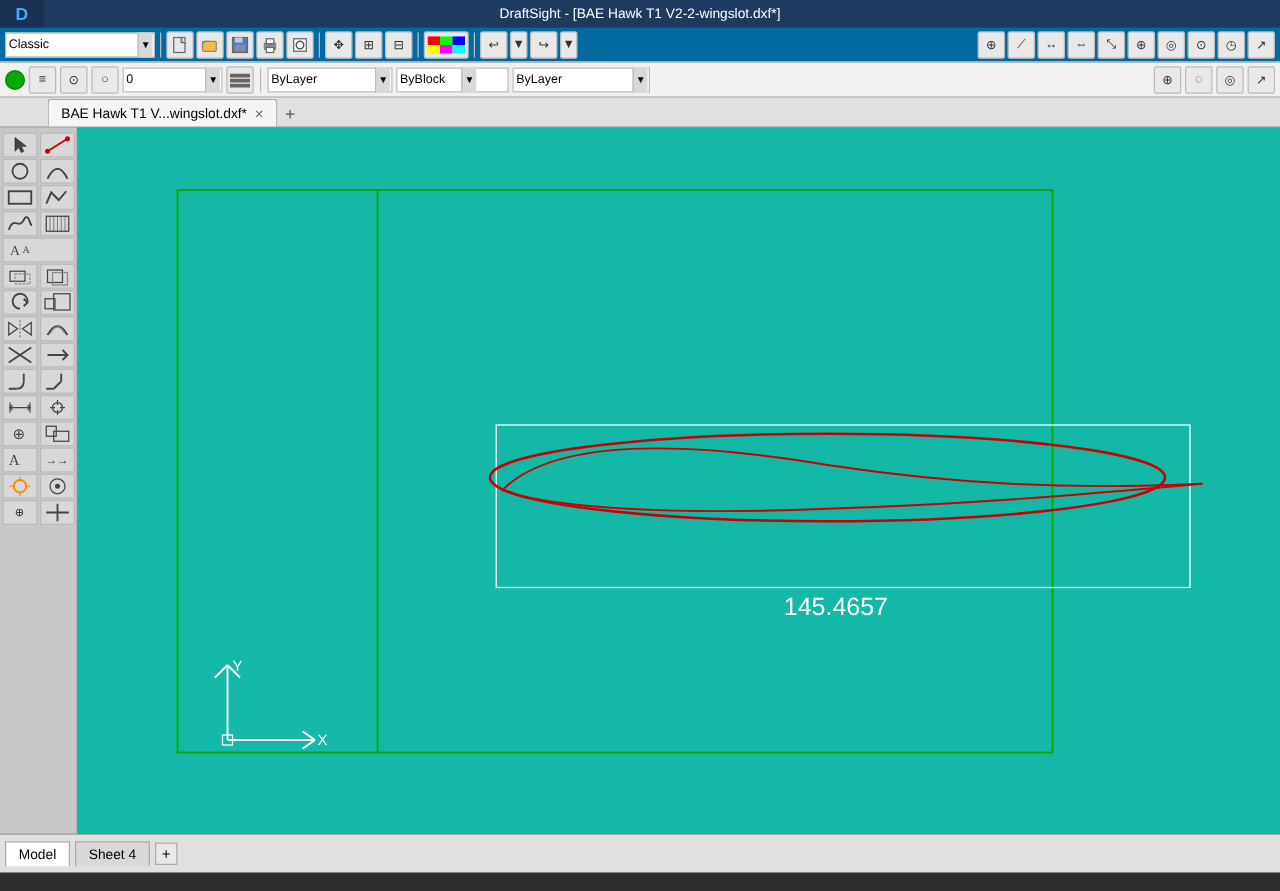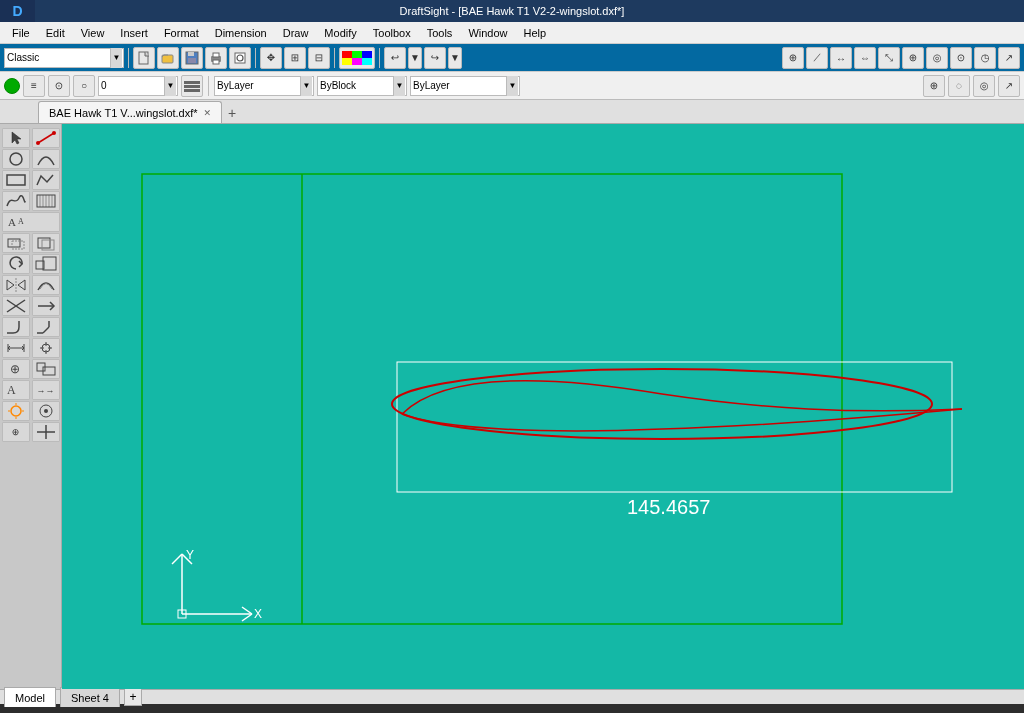--- a/index.html
+++ b/index.html
@@ -84,21 +84,21 @@
       flex: 1; background: #14b8a6; position: relative; overflow: hidden;
     }
 
     
     #drawing-svg {
       position: absolute; top: 0; left: 0; width: 100%; height: 100%;
     }
 
     
     #status-bar {
-      width: 100%; height: 15px; background: #e0e0e0;
+      width: 100%; height: 31px; background: #e0e0e0;
       border-top: 1px solid #aaa;
       display: flex; align-items: center; padding: 0 4px; gap: 4px;
       font-size: 11px;
     }
     .status-tab {
       height: 20px; padding: 0 10px; background: #d8d8d8;
       border: 1px solid #aaa; border-bottom: none;
       display: flex; align-items: center;
       cursor: pointer; font-size: 11px;
     }
@@ -126,34 +126,20 @@
 <body>
 
 <div style="position:relative; width:1024px;">
   <div id="title-bar">
     <div style="position:absolute;left:0;top:0;width:35px;height:22px;background:#1a3055;display:flex;align-items:center;justify-content:center;">
       <span style="color:#4af;font-size:14px;font-weight:bold;">D</span>
     </div>
     <span>DraftSight - [BAE Hawk T1 V2-2-wingslot.dxf*]</span>
   </div>
 
-  <div id="menu-bar">
-    <div class="menu-item">File</div>
-    <div class="menu-item">Edit</div>
-    <div class="menu-item">View</div>
-    <div class="menu-item">Insert</div>
-    <div class="menu-item">Format</div>
-    <div class="menu-item">Dimension</div>
-    <div class="menu-item">Draw</div>
-    <div class="menu-item">Modify</div>
-    <div class="menu-item">Toolbox</div>
-    <div class="menu-item">Tools</div>
-    <div class="menu-item">Window</div>
-    <div class="menu-item">Help</div>
-  </div>
 
   <div id="toolbar1">
 
     <div class="combo-wrap" style="width:120px;">
       <input type="text" value="Classic" style="width: 105px;">
       <div class="combo-arrow">▼</div>
     </div>
     <div class="tb-separator"></div>
 
     <div class="tb-btn" title="New">
@@ -244,21 +230,21 @@
         </svg>
     </div>
     <div class="tb-separator"></div>
 
     <div class="combo-wrap" style="width:100px;">
       <input type="text" value="ByLayer" style="width: 85px;">
       <div class="combo-arrow">▼</div>
     </div>
 
     <div class="combo-wrap" style="width:90px;">
-      <input type="text" value="ByBlock" style="width: 75px;">
+      <input type="text" value="ByBlock" style="width: 51px;">
       <div class="combo-arrow">▼</div>
     </div>
 
     <div class="combo-wrap" style="width:110px;">
       <input type="text" value="ByLayer" style="width: 95px; font-size: 10px;">
       <div class="combo-arrow">▼</div>
     </div>
     <div style="flex:1;"></div>
 
     <div class="tb-btn">⊕</div>

